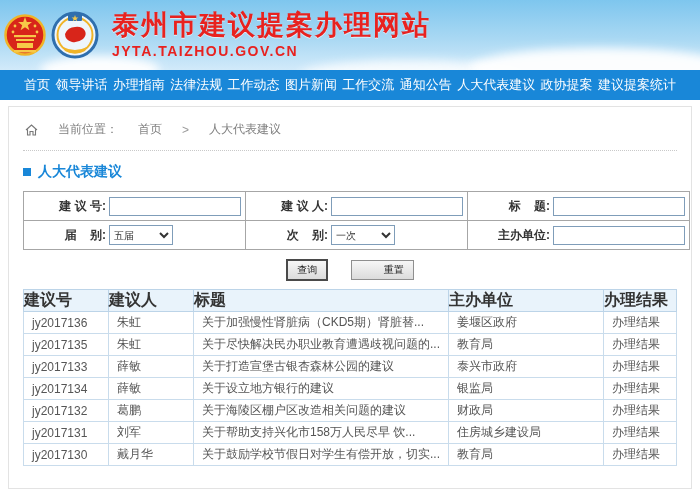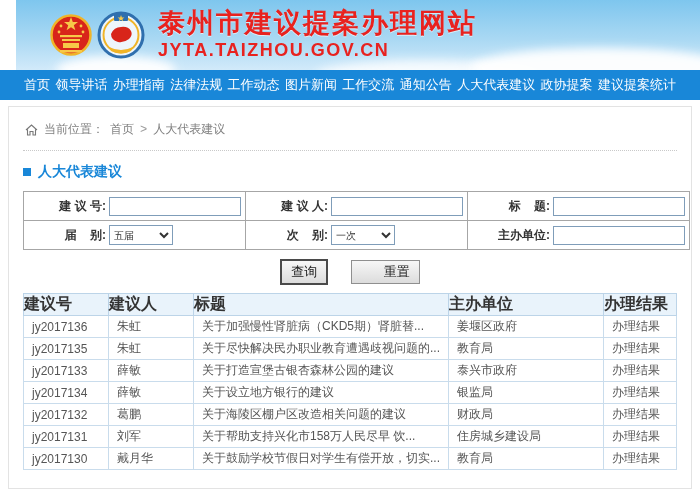--- a/index.html
+++ b/index.html
@@ -2,61 +2,61 @@
 <html><head>
 <meta charset="utf-8">
 <style>
   * { margin:0; padding:0; box-sizing:border-box; }
   html,body { width:700px; height:490px; overflow:hidden; background:#fff;
     font-family:"Liberation Sans", sans-serif; }
 
   
   .site-header { position:relative; height:70px;
     background:linear-gradient(#7ec6ee, #a9d8f3 55%, #d2eafa);
-    display:flex; align-items:center; padding-left:34px; overflow:hidden;margin-left:16px; }
+    display:flex; align-items:center; padding-left:4px; overflow:hidden; }
   .cloud { position:absolute; background:#fff; border-radius:50%; filter:blur(5px); opacity:.95; }
   .cloud1 { width:120px; height:28px; left:40px; bottom:-14px; }
   .cloud2 { width:220px; height:30px; left:300px; bottom:-20px; opacity:.8; }
   .cloud3 { width:260px; height:40px; right:-30px; bottom:-18px; }
   .emblems { position:relative; display:flex; align-items:center; gap:4px; }
   .emblem { display:block; }
   .title-block { position:relative; margin-left:12px; }
   .site-title { color:#e8221f; font-size:27px; font-weight:bold; letter-spacing:2px;
     line-height:1.1; text-shadow:0 1px 0 rgba(255,255,255,.6); }
-  .site-url { color:#e8221f; font-size:18px; font-weight:bold; letter-spacing:1.5px; margin-top:2px; }
+  .site-url { color:#e8221f; font-size:14px; font-weight:bold; letter-spacing:1.5px; margin-top:2px; }
 
   
   .nav-bar { height:30px; background:#1987d8; display:flex; align-items:center;
     justify-content:space-between; padding:0 24px; }
   .nav-item { color:#fff; font-size:13px; cursor:pointer; white-space:nowrap; }
 
   
   .panel { margin:6px 8px 0; border:1px solid #e3e3e3; background:#fff;
     padding:10px 14px 0; height:383px; }
 
-  .breadcrumb { display:flex; align-items:center; gap:6px; font-size:12px; color:#808080;
-    padding:4px 2px 12px; border-bottom:1px dotted #c9c9c9;font-family:Liberation Mono, monospace; }
+  .breadcrumb { display:flex; align-items:center; gap:20px; font-size:12px; color:#808080;
+    padding:4px 2px 12px; border-bottom:1px dotted #c9c9c9; }
   .breadcrumb a { color:#808080; text-decoration:none; cursor:pointer; }
   .crumb-sep { color:#9a9a9a; }
 
   .section-head { display:flex; align-items:center; gap:7px; margin:12px 0 10px; }
   .section-sq { width:6px; height:6px; background:#fff; border:4px solid #1987d8; display:inline-block; }
   .section-title { color:#1987d8; font-size:14px; font-weight:bold; }
 
   
   table.search { width:100%; border-collapse:collapse; }
   table.search td { border:1px solid #a6a6a6; height:29px; padding:2px 4px; }
   .fcell { display:flex; align-items:center; }
   .flabel { width:78px; text-align:right; font-size:12px; color:#333; font-weight:bold;
     margin-right:3px; white-space:pre; }
   .tinput { width:132px; height:19px; border:1px solid #7f9db9; font-size:12px; padding:0 3px; }
   .tselect { width:64px; height:20px; border:1px solid #7f9db9; font-size:10px; background:#fff; color:#333; }
 
   .btn-row { text-align:center; padding:9px 0 8px; }
-  .btn { font-size:13px; color:#222; padding:2px 9px;
+  .btn { font-size:10px; color:#222; padding:2px 9px;
     background:linear-gradient(#f7f7f7,#dcdcdc); cursor:pointer; }
   .btn-primary { border:2px solid #4a4a4a; margin-right:18px; }
   .btn-plain { border:1px solid #8f8f8f;padding-left:32px; }
 
   
   table.data { width:100%; border-collapse:collapse; }
   table.data th { background:#e9f3fb; border:1px solid #bcd4e8; font-size:16px; color:#333;
     font-weight:bold; height:22px; text-align:left; }
   table.data td { border:1px solid #c9dcec; font-size:12px; color:#555; height:22px;
     padding:1px 8px; white-space:nowrap; overflow:hidden; }

